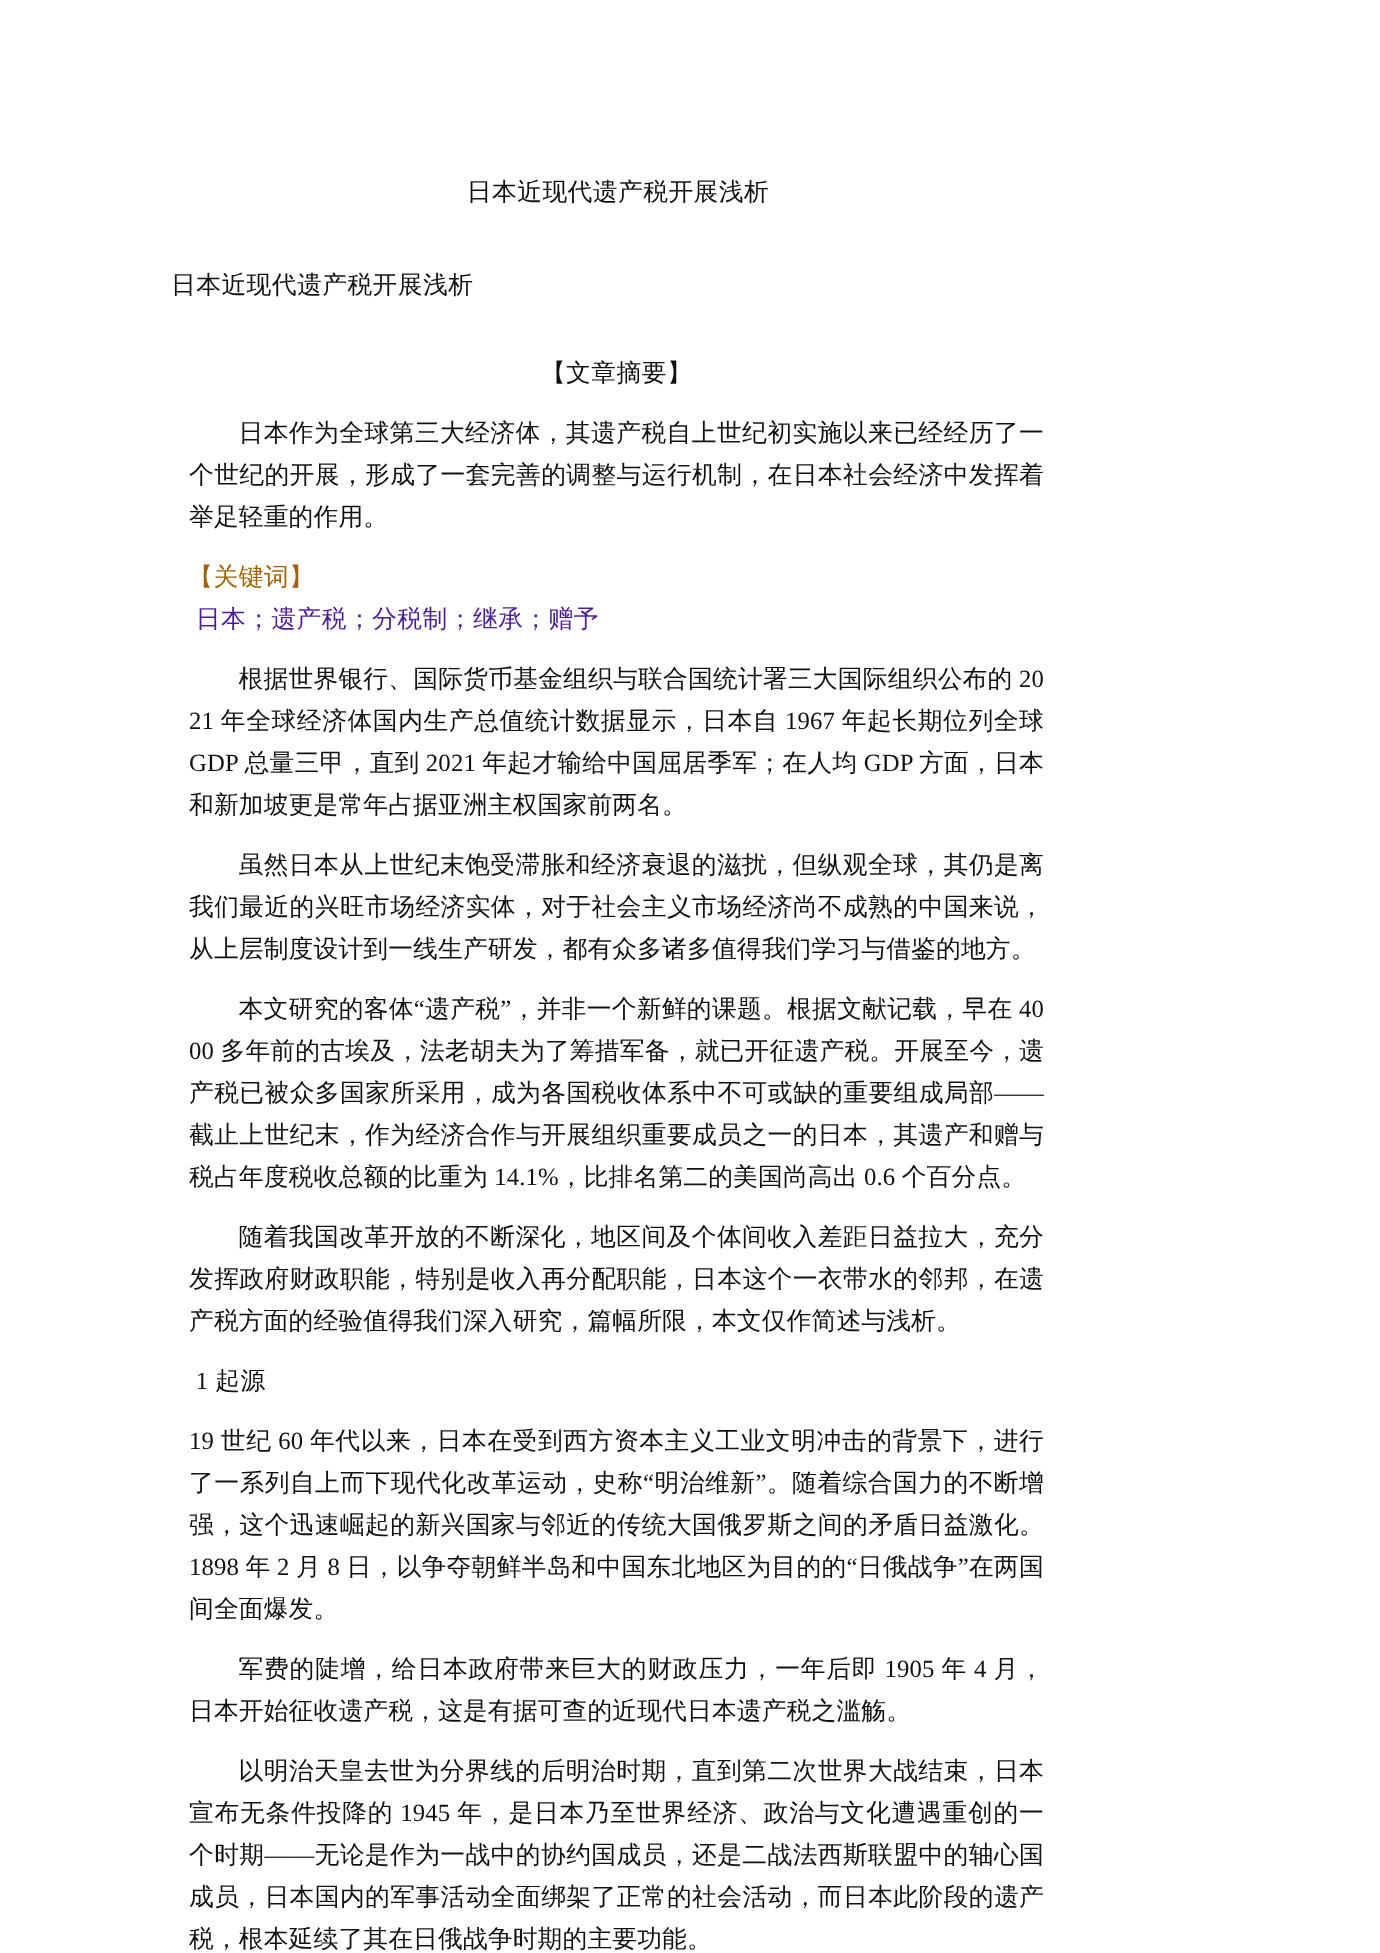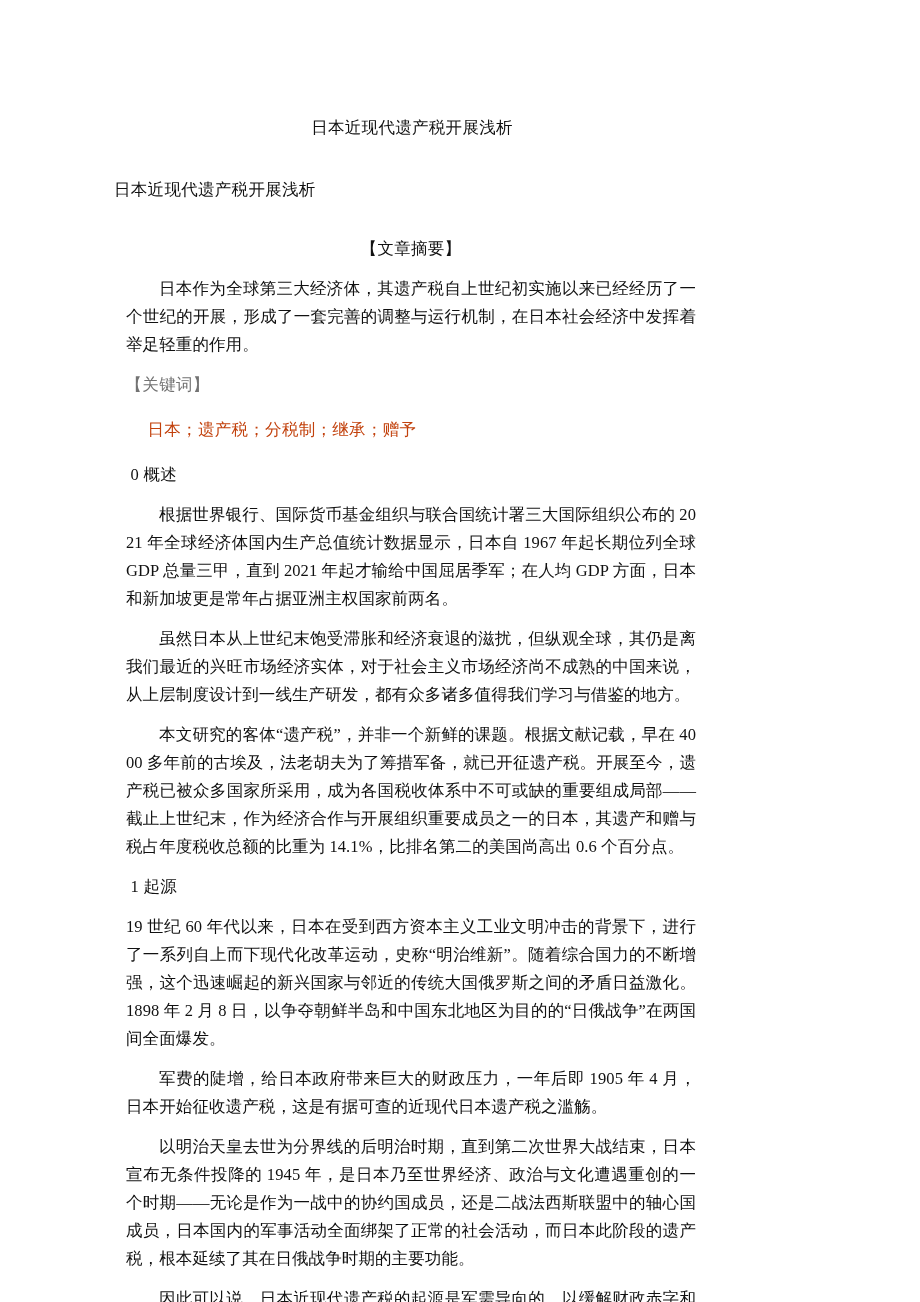--- a/index.html
+++ b/index.html
@@ -73,32 +73,32 @@
     font-size: 16.5px;
     line-height: 28px;
     margin: 0;
     text-indent: 1em;
     letter-spacing: 0.3px;
     color: #111;
   }
   p.keyword-line {
     font-size: 16.5px;
     line-height: 28px;
-    margin: 17px;
+    margin: 0;
     text-indent: 1em;
     letter-spacing: 0.3px;
-    color: #c2410c;
+    color: #4c1d95;
   }
   p.bracket-label {
     font-size: 16.5px;
     line-height: 28px;
     margin: 0;
     text-indent: 0.7em;
     letter-spacing: 0.3px;
-    color: #737373;
+    color: #a16207;
   }
 </style>
 </head>
 <body>
 
 <div class="page">
 
   <div class="doc-title">日本近现代遗产税开展浅析</div>
 
   <div class="content">
@@ -109,28 +109,28 @@
 
     <p class="centered-label">【文章摘要】</p>
 
     <p class="para">日本作为全球第三大经济体，其遗产税自上世纪初实施以来已经经历了一个世纪的开展，形成了一套完善的调整与运行机制，在日本社会经济中发挥着举足轻重的作用。</p>
 
 
     <p class="bracket-label">【关键词】</p>
 
     <p class="keyword-line">日本；遗产税；分税制；继承；赠予</p>
 
-    <p class="heading">0 概述</p>
 
     <p class="para">根据世界银行、国际货币基金组织与联合国统计署三大国际组织公布的 2021 年全球经济体国内生产总值统计数据显示，日本自 1967 年起长期位列全球 GDP 总量三甲，直到 2021 年起才输给中国屈居季军；在人均 GDP 方面，日本和新加坡更是常年占据亚洲主权国家前两名。</p>
 
     <p class="para">虽然日本从上世纪末饱受滞胀和经济衰退的滋扰，但纵观全球，其仍是离我们最近的兴旺市场经济实体，对于社会主义市场经济尚不成熟的中国来说，从上层制度设计到一线生产研发，都有众多诸多值得我们学习与借鉴的地方。</p>
 
     <p class="para">本文研究的客体“遗产税”，并非一个新鲜的课题。根据文献记载，早在 4000 多年前的古埃及，法老胡夫为了筹措军备，就已开征遗产税。开展至今，遗产税已被众多国家所采用，成为各国税收体系中不可或缺的重要组成局部——截止上世纪末，作为经济合作与开展组织重要成员之一的日本，其遗产和赠与税占年度税收总额的比重为 14.1%，比排名第二的美国尚高出 0.6 个百分点。</p>
 
+    <p class="para">随着我国改革开放的不断深化，地区间及个体间收入差距日益拉大，充分发挥政府财政职能，特别是收入再分配职能，日本这个一衣带水的邻邦，在遗产税方面的经验值得我们深入研究，篇幅所限，本文仅作简述与浅析。</p>
 
     <p class="heading">1 起源</p>
 
     <p class="para noindent">19 世纪 60 年代以来，日本在受到西方资本主义工业文明冲击的背景下，进行了一系列自上而下现代化改革运动，史称“明治维新”。随着综合国力的不断增强，这个迅速崛起的新兴国家与邻近的传统大国俄罗斯之间的矛盾日益激化。1898 年 2 月 8 日，以争夺朝鲜半岛和中国东北地区为目的的“日俄战争”在两国间全面爆发。</p>
 
     <p class="para">军费的陡增，给日本政府带来巨大的财政压力，一年后即 1905 年 4 月，日本开始征收遗产税，这是有据可查的近现代日本遗产税之滥觞。</p>
 
     <p class="para">以明治天皇去世为分界线的后明治时期，直到第二次世界大战结束，日本宣布无条件投降的 1945 年，是日本乃至世界经济、政治与文化遭遇重创的一个时期——无论是作为一战中的协约国成员，还是二战法西斯联盟中的轴心国成员，日本国内的军事活动全面绑架了正常的社会活动，而日本此阶段的遗产税，根本延续了其在日俄战争时期的主要功能。</p>
 
     <p class="para">因此可以说，日本近现代遗产税的起源是军需导向的，以缓解财政赤字和扩充军备为主要</p>

